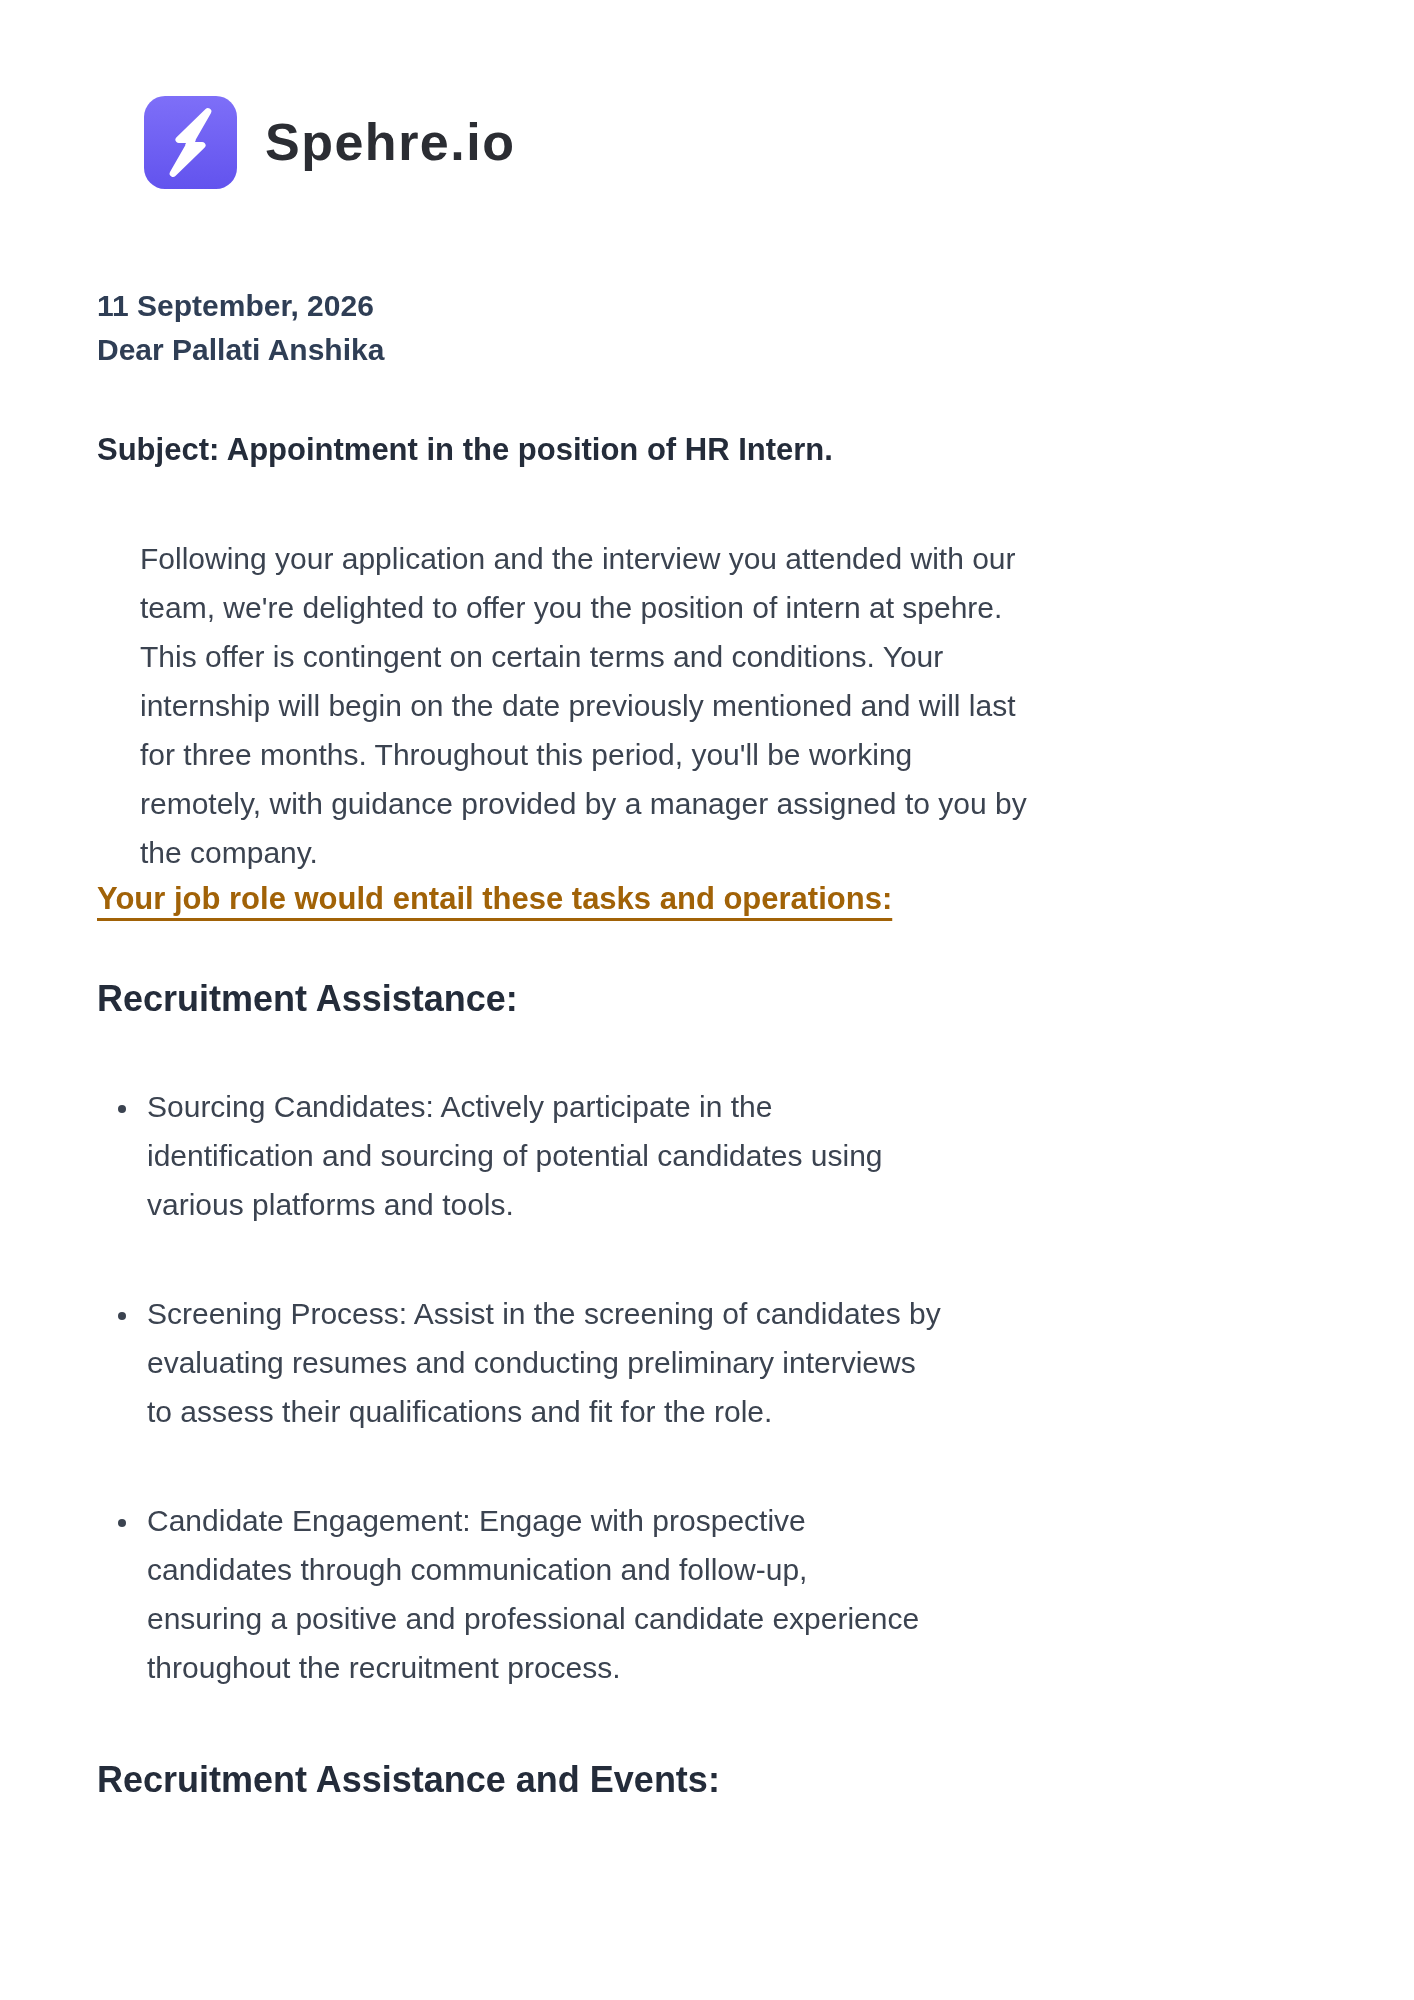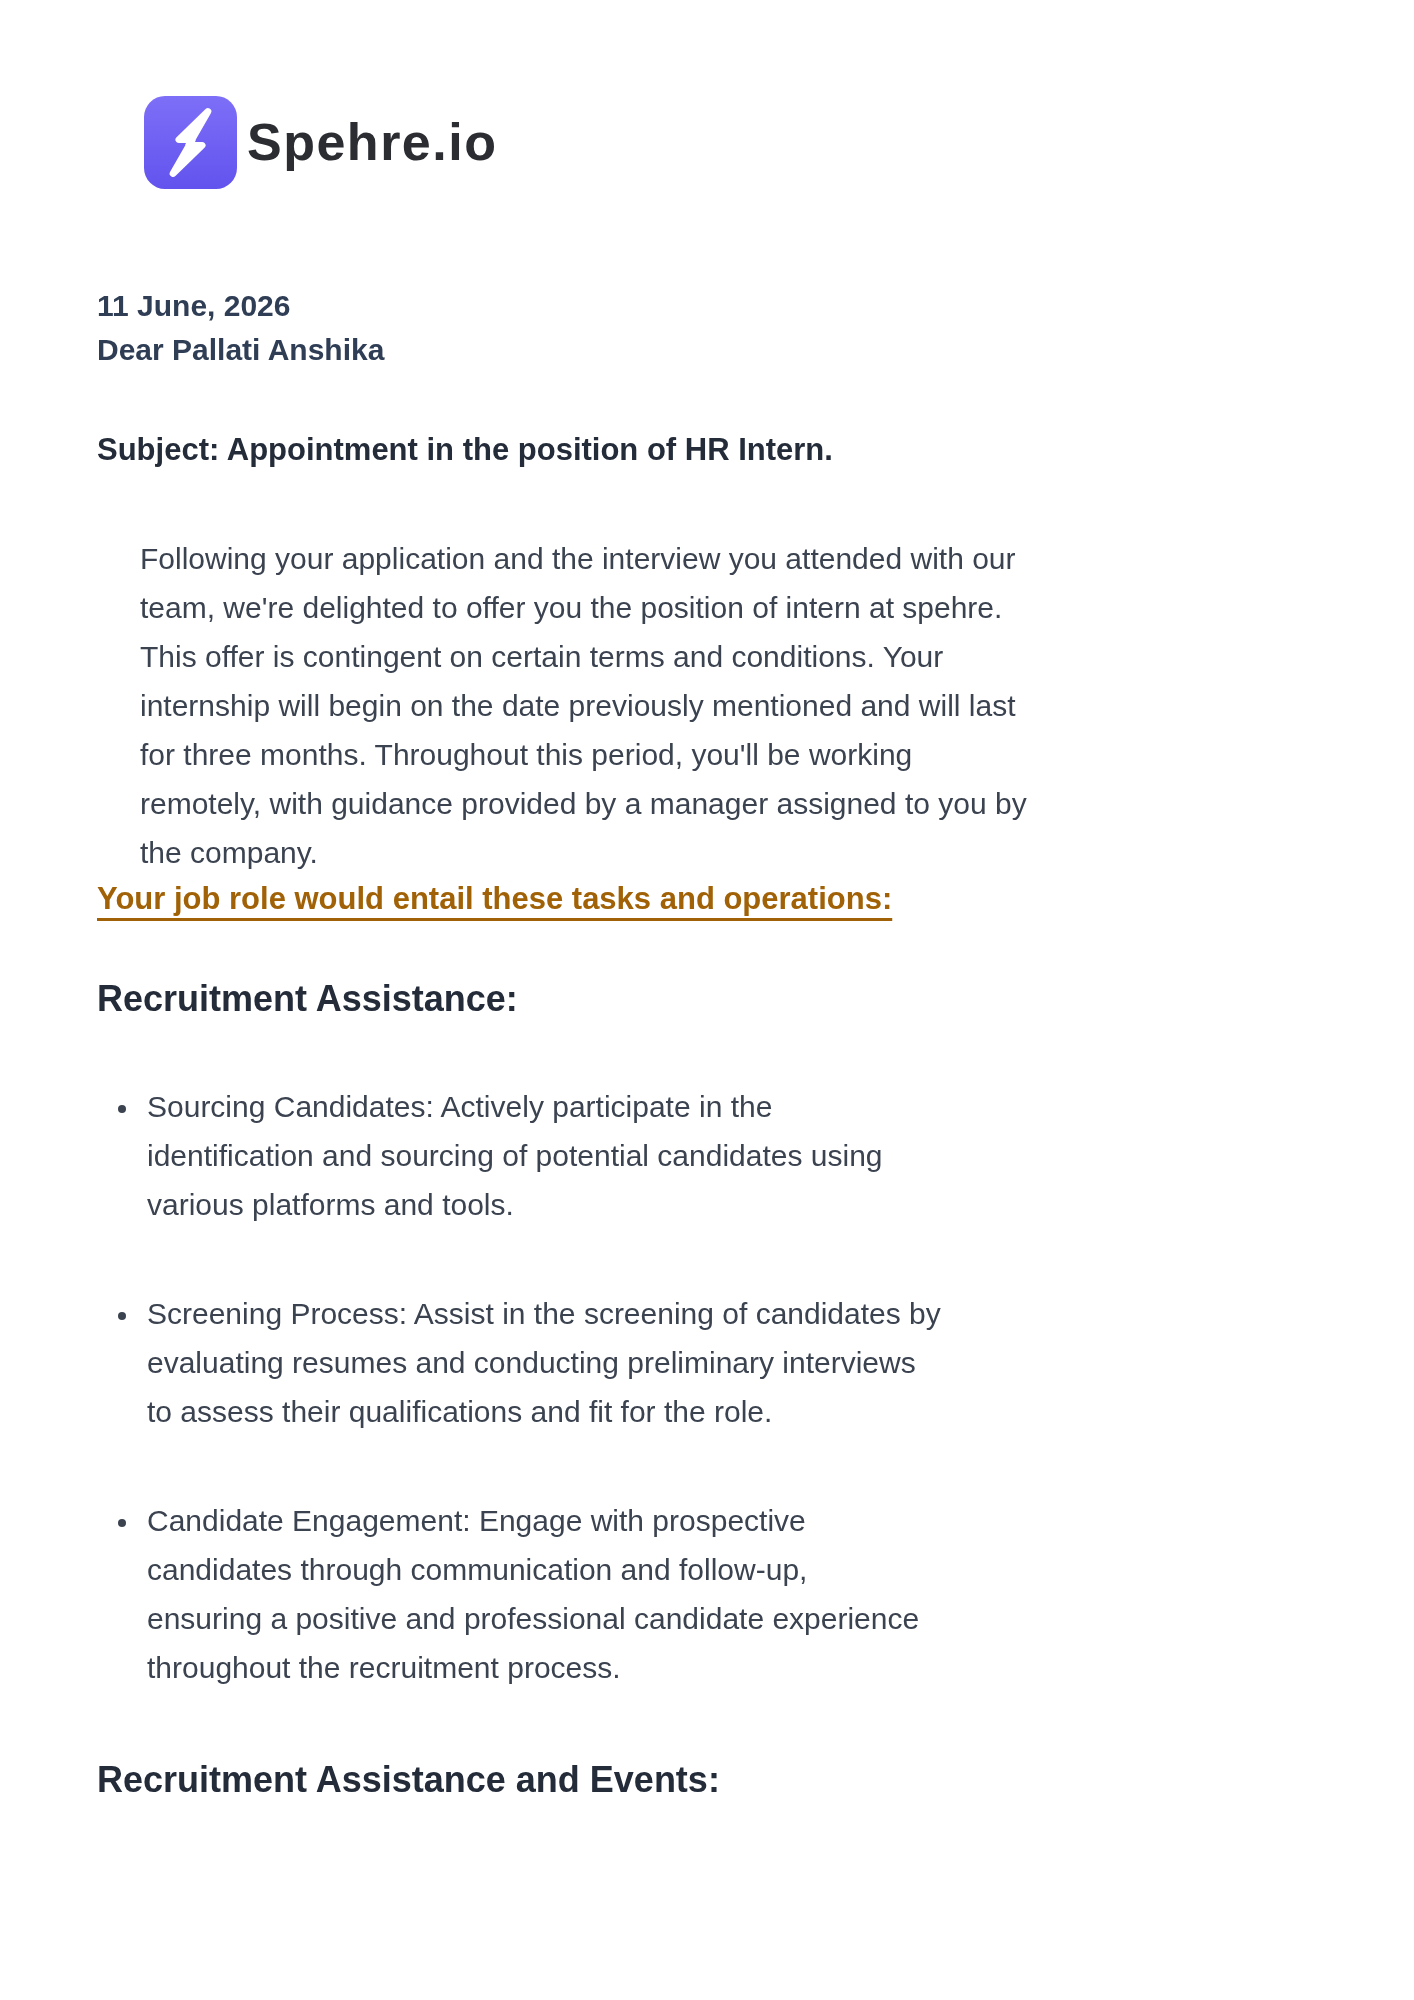--- a/index.html
+++ b/index.html
@@ -14,21 +14,21 @@
   .page {
     width: 1414px;
     height: 2000px;
     background: #ffffff;
     padding: 95px 97px 0 97px;
   }
   
   .logo-row {
     display: flex;
     align-items: center;
-    gap: 10px;
+    gap: 28px;
     height: 94px;
     padding-left: 47px;
   }
   .logo-mark {
     width: 93px;
     height: 93px;
     border-radius: 21px;
     background: linear-gradient(180deg, #7e6ff8 0%, #6253ee 100%);
     display: flex;
     align-items: center;
@@ -109,21 +109,21 @@
   <header class="logo-row">
     <div class="logo-mark">
       <svg viewBox="0 0 96 96" aria-hidden="true">
         <path d="M66 16 L36 45 L50 45 L30 80 L60 51 L46 51 Z" fill="#ffffff" stroke="#ffffff" stroke-width="7" stroke-linejoin="round" stroke-linecap="round"></path>
       </svg>
     </div>
     <div class="wordmark">Spehre.io</div>
   </header>
 
   <main>
-    <div class="date-line">11 June, 2026</div>
+    <div class="date-line">11 September, 2026</div>
     <div class="greeting-line">Dear Pallati Anshika</div>
 
     <div class="subject-line">Subject: Appointment in the position of HR Intern.</div>
 
     <p class="intro-paragraph">Following your application and the interview you attended with our
 team, we're delighted to offer you the position of intern at spehre.
 This offer is contingent on certain terms and conditions. Your
 internship will begin on the date previously mentioned and will last
 for three months. Throughout this period, you'll be working
 remotely, with guidance provided by a manager assigned to you by

